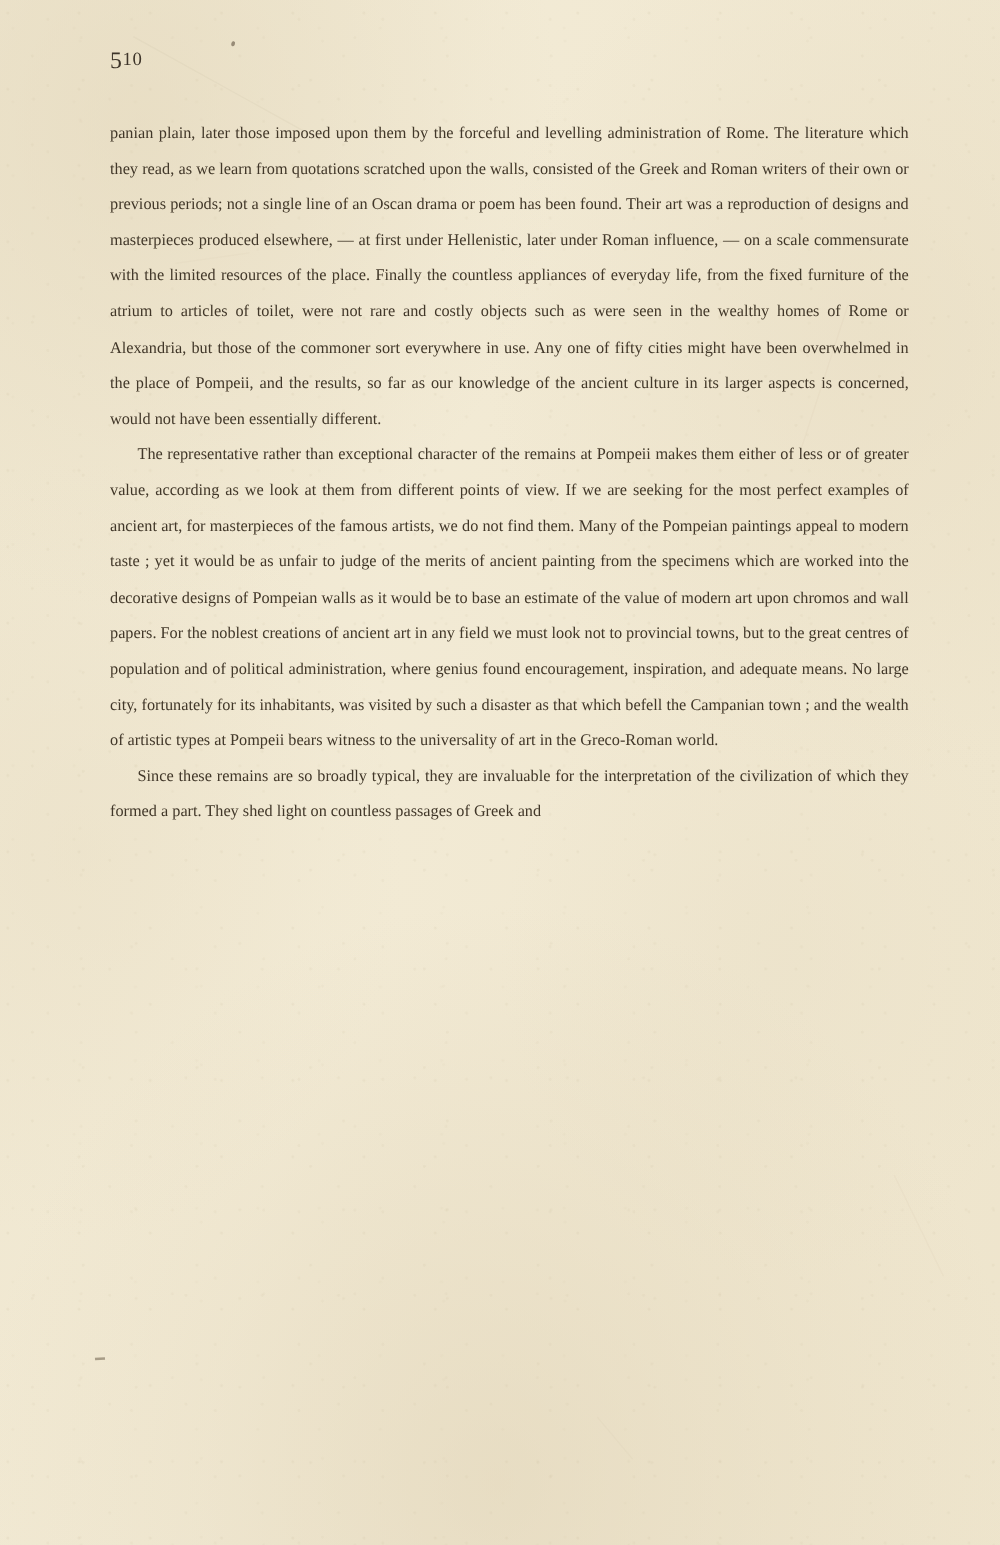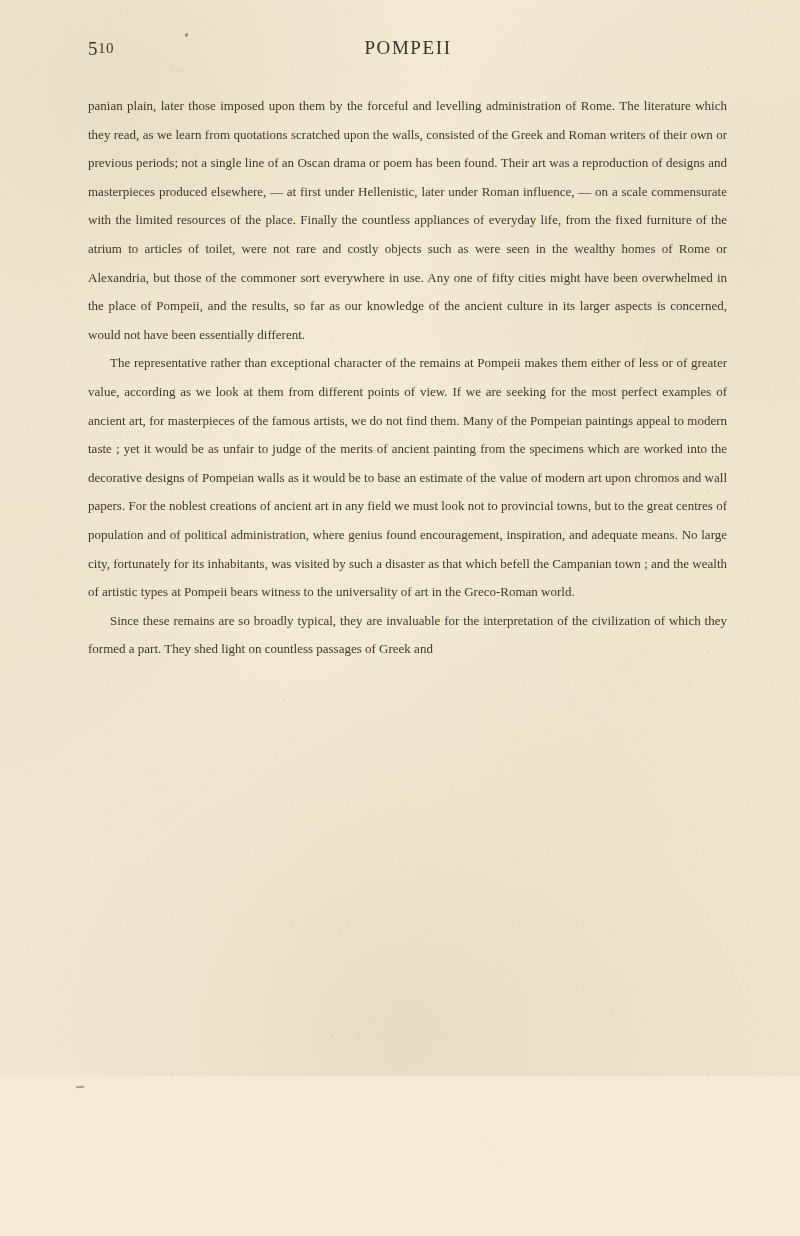--- a/index.html
+++ b/index.html
@@ -11,21 +11,21 @@
     height: 1236px;
     background: #f3ebd6;
     font-family: "Liberation Serif", "DejaVu Serif", serif;
     overflow: hidden;
   }
 
   
   #page {
     position: relative;
     width: 800px;
-    height: 1076px;
+    height: 1236px;
     box-sizing: border-box;
     background-color: #f2ead4;
     background-image:
       radial-gradient(ellipse 60% 45% at 14% 8%,  rgba(226,214,186,0.55) 0%, rgba(226,214,186,0) 70%),
       radial-gradient(ellipse 55% 40% at 88% 22%, rgba(229,217,190,0.45) 0%, rgba(229,217,190,0) 72%),
       radial-gradient(ellipse 70% 50% at 50% 96%, rgba(222,209,180,0.50) 0%, rgba(222,209,180,0) 75%),
       radial-gradient(ellipse 40% 30% at 78% 62%, rgba(232,222,197,0.40) 0%, rgba(232,222,197,0) 70%),
       radial-gradient(ellipse 45% 35% at 8%  55%, rgba(231,220,194,0.38) 0%, rgba(231,220,194,0) 72%),
       linear-gradient(101deg, rgba(236,227,203,0.55) 0%, rgba(243,236,216,0.2) 38%, rgba(233,222,195,0.45) 100%);
   }
@@ -159,21 +159,20 @@
   <div class="streak s1"></div>
   <div class="streak s2"></div>
   <div class="streak s3"></div>
   <div class="streak s4"></div>
   <div class="streak s5"></div>
   <div id="fleck"></div>
   <div id="margin-mark"></div>
 
   <div id="header">
     <div id="folio"><span class="os-desc">5</span><span class="os-xh">10</span></div>
-    <div id="running-title">POMPEII</div>
   </div>
 
   <div id="body-text">
     <p class="first">panian plain, later those imposed upon them by the forceful and levelling administration of Rome.  The literature which they read, as we learn from quotations scratched upon the walls, consisted of the Greek and Roman writers of their own or previous periods; not a single line of an Oscan drama or poem has been found.  Their art was a reproduction of designs and masterpieces produced elsewhere, — at first under Hellenistic, later under Roman influence, — on a scale commensurate with the limited resources of the place.  Finally the countless appliances of everyday life, from the fixed furniture of the atrium to articles of toilet, were not rare and costly objects such as were seen in the wealthy homes of Rome or Alexandria, but those of the commoner sort everywhere in use.  Any one of fifty cities might have been overwhelmed in the place of Pompeii, and the results, so far as our knowledge of the ancient culture in its larger aspects is concerned, would not have been essentially different.</p>
     <p>The representative rather than exceptional character of the remains at Pompeii makes them either of less or of greater value, according as we look at them from different points of view.  If we are seeking for the most perfect examples of ancient art, for masterpieces of the famous artists, we do not find them.  Many of the Pompeian paintings appeal to modern taste ; yet it would be as unfair to judge of the merits of ancient painting from the specimens which are worked into the decorative designs of Pompeian walls as it would be to base an estimate of the value of modern art upon chromos and wall papers.  For the noblest creations of ancient art in any field we must look not to provincial towns, but to the great centres of population and of political administration, where genius found encouragement, inspiration, and adequate means.  No large city, fortunately for its inhabitants, was visited by such a disaster as that which befell the Campanian town ; and the wealth of artistic types at Pompeii bears witness to the universality of art in the Greco-Roman world.</p>
     <p>Since these remains are so broadly typical, they are invaluable for the interpretation of the civilization of which they formed a part.  They shed light on countless passages of Greek and</p>
   </div>
 
 </div>
 

